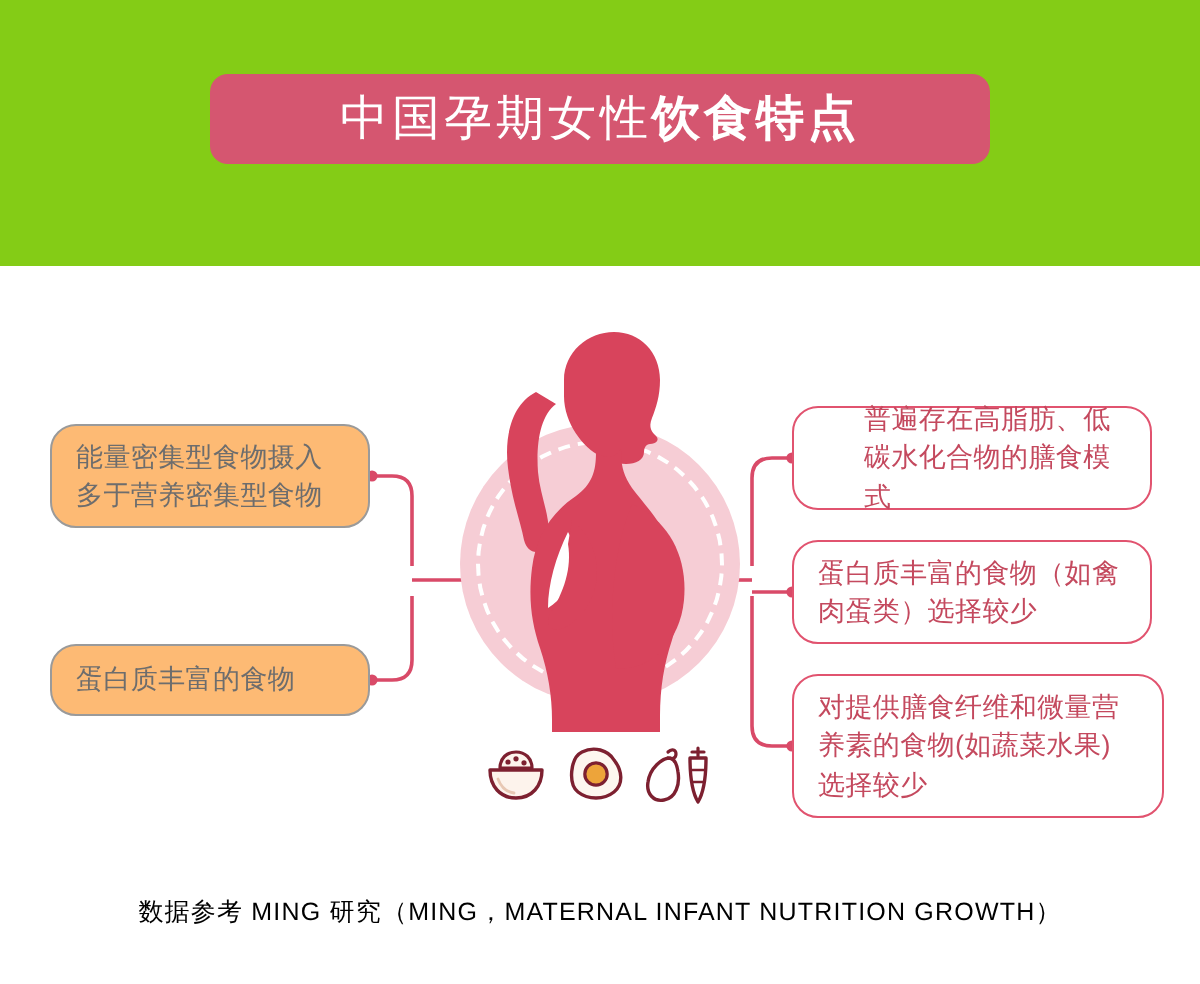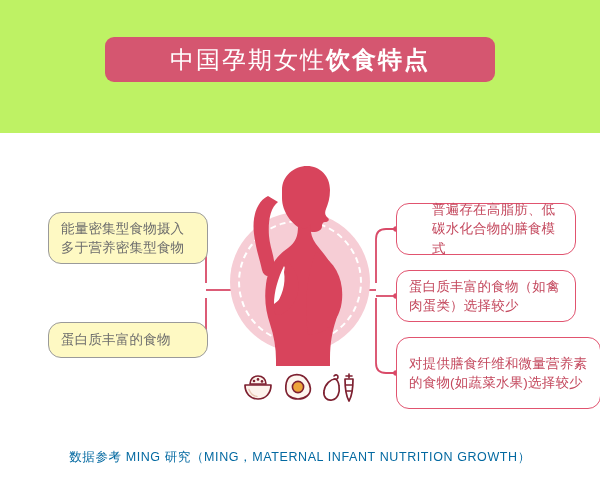--- a/index.html
+++ b/index.html
@@ -20,21 +20,21 @@
     height: 492px;
     background: #ffffff;
   }
   
   .banner {
     position: absolute;
     left: 0;
     top: 0;
     width: 600px;
     height: 133px;
-    background: #bef264;
+    background: #84cc16;
     font-family: Liberation Serif, serif;
   }
   .title-pill {
     position: absolute;
     left: 105px;
     top: 37px;
     width: 390px;
     height: 45px;
     background: #d55670;
     border-radius: 9px;
@@ -119,46 +119,45 @@
     align-items: center;
     padding: 7px 12px;
   }
   .box-text {
     font-size: 13.5px;
     line-height: 1.42;
     letter-spacing: 0.2px;
   }
   .box.left {
     border: 1.6px solid #9a9a9a;
-    background: #fef9c3;
-    margin-left: 23px;
+    background: #fdba74;
   }
   .box.left .box-text { color: #6d6d6d; }
   .box.right {
     border: 1.6px solid #e1536f;
     background: #ffffff;
   }
   .box.right .box-text { color: #c4495e; }
 
   #box-left-1  { left: 25px;  top: 212px; width: 160px; height: 52px; }
   #box-left-2  { left: 25px;  top: 322px; width: 160px; height: 36px; }
   #box-right-1 { left: 396px; top: 203px; width: 180px; height: 52px; padding-left: 35px; }
   #box-right-2 { left: 396px; top: 270px; width: 180px; height: 52px; }
-  #box-right-3 { left: 396px; top: 337px; width: 205px; height: 72px; }
+  #box-right-3 { left: 396px; top: 337px; width: 186px; height: 72px; }
 
   
   .footer {
     position: absolute;
     left: 0;
     top: 447px;
     width: 600px;
     text-align: center;
   }
   .footer-text {
-    color: #0369a1;
+    color: #000000;
     font-size: 12.5px;
     letter-spacing: 0.6px;
   }
 </style>
 </head>
 <body>
 
 <div id="infographic">
 
   <div class="banner">

